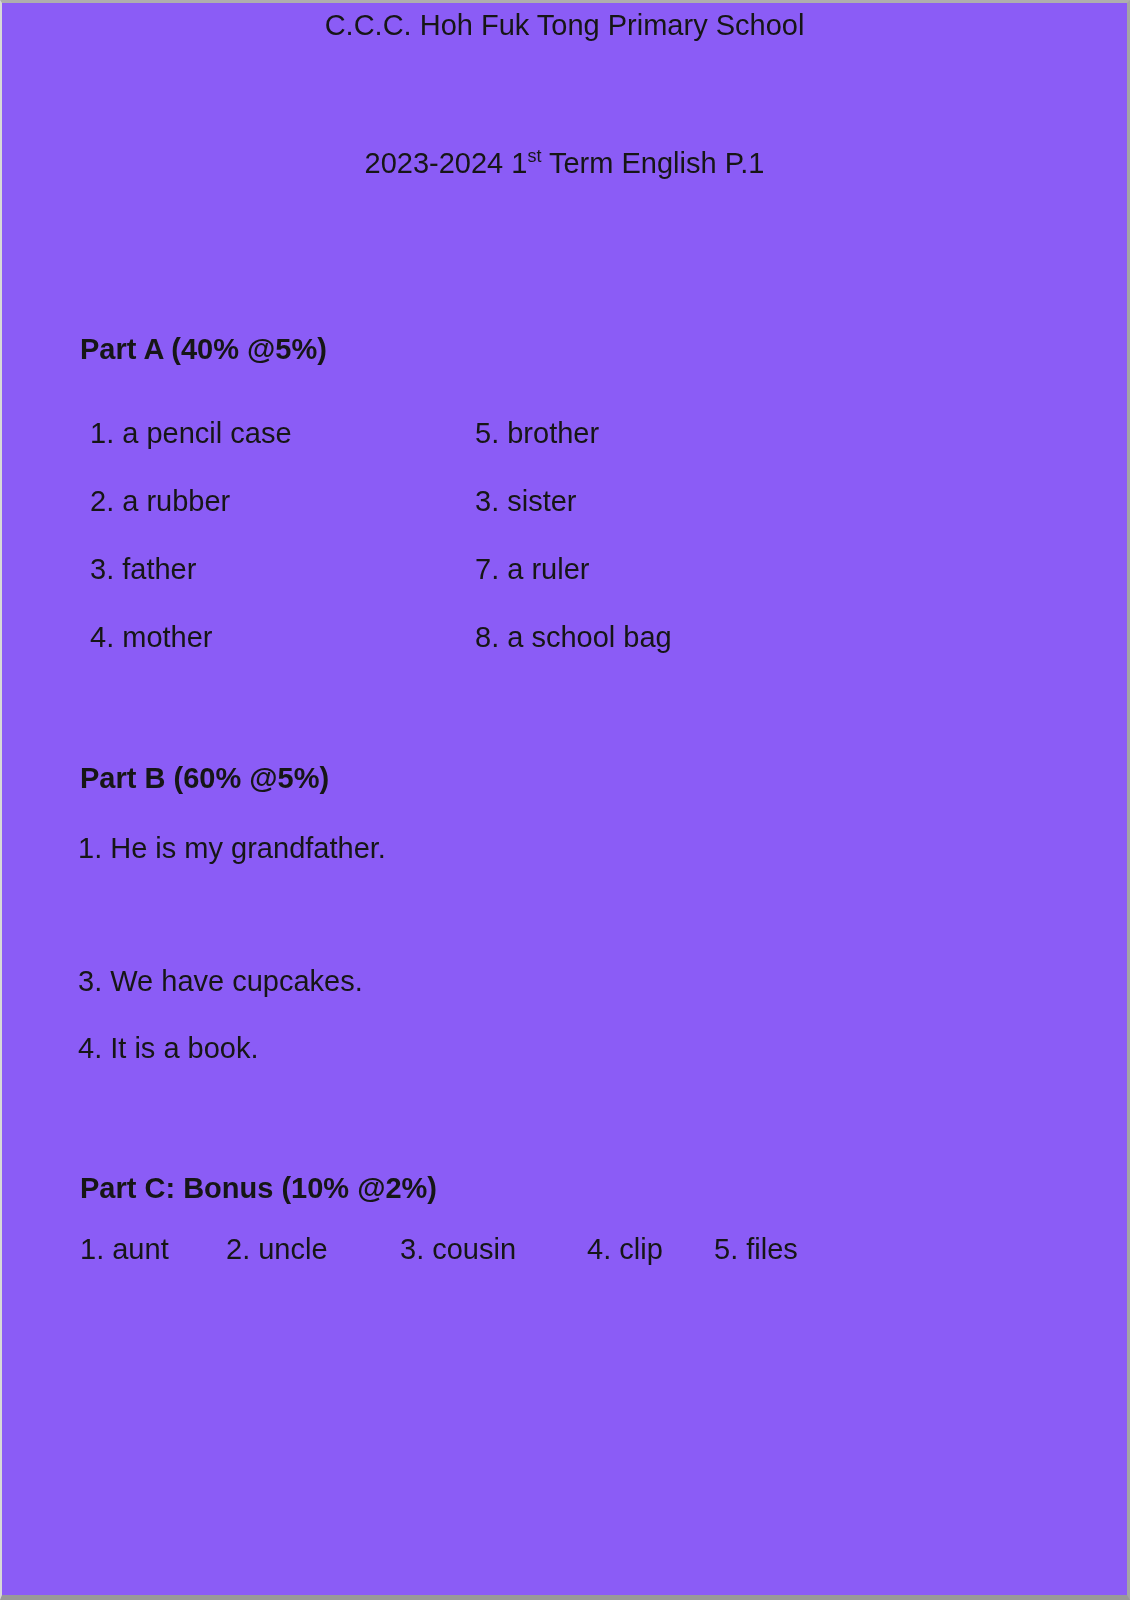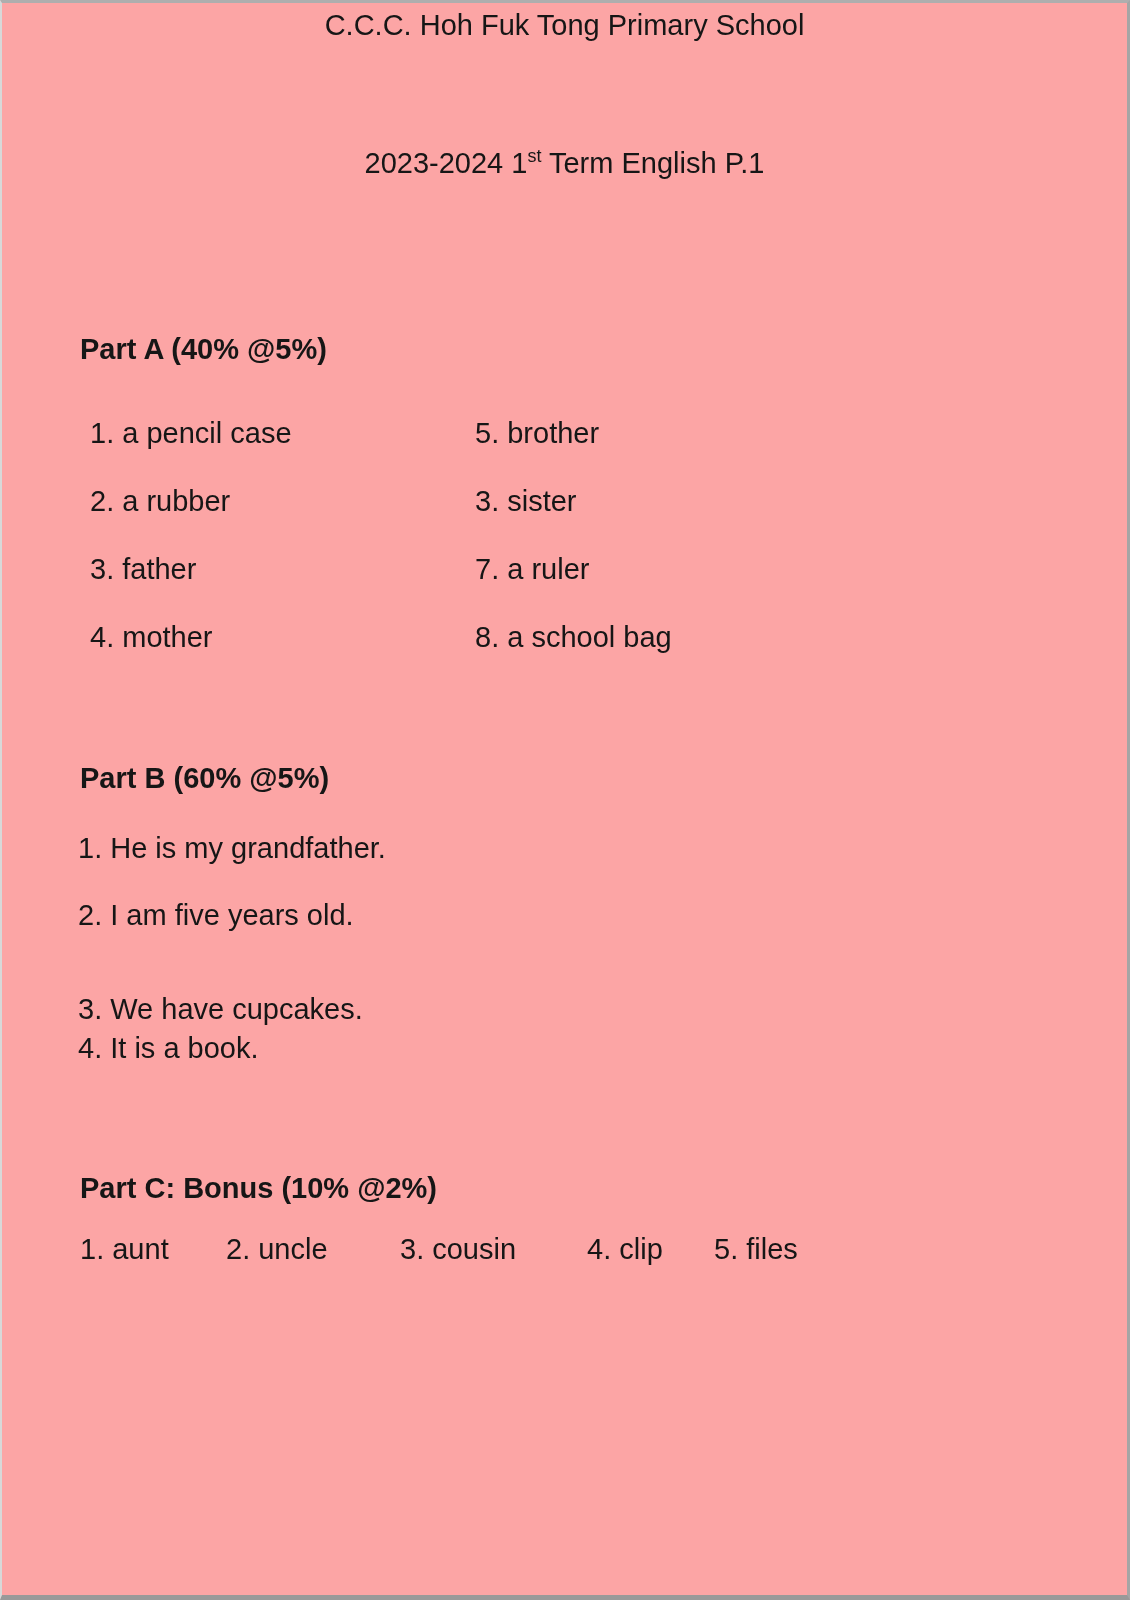--- a/index.html
+++ b/index.html
@@ -5,21 +5,21 @@
   html, body {
     margin: 0;
     padding: 0;
     background: #ffffff;
   }
   .page {
     position: relative;
     width: 1130px;
     height: 1600px;
     box-sizing: border-box;
-    background: #fca5a5;
+    background: #8b5cf6;
     border-top: 3px solid #aeaeae;
     border-bottom: 5px solid #999999;
     border-left: 2px solid #d8d8d8;
     border-right: 3px solid #a5a5a5;
     overflow: hidden;
     font-family: "Liberation Sans", "DejaVu Sans", sans-serif;
     color: #161616;
     font-size: 29px;
     line-height: 44px;
   }
@@ -52,21 +52,21 @@
   .pos-a3 { top: 544px; left: 88px; }
   .pos-a4 { top: 612px; left: 88px; }
   .pos-a5 { top: 408px; left: 473px; }
   .pos-a6 { top: 476px; left: 473px; }
   .pos-a7 { top: 544px; left: 473px; text-align: right; }
   .pos-a8 { top: 612px; left: 473px; }
   
   .pos-b-title  { top: 753px; left: 78px; }
   .pos-b1 { top: 823px;  left: 76px; }
   .pos-b2 { top: 890px;  left: 76px; }
-  .pos-b3 { top: 956px;  left: 76px; margin-top: 28px; }
+  .pos-b3 { top: 956px;  left: 76px; }
   .pos-b4 { top: 1023px; left: 76px; }
   
   .pos-c-title  { top: 1163px; left: 78px; }
   .pos-c1 { top: 1224px; left: 78px; }
   .pos-c2 { top: 1224px; left: 224px; }
   .pos-c3 { top: 1224px; left: 398px; }
   .pos-c4 { top: 1224px; left: 585px; }
   .pos-c5 { top: 1224px; left: 712px; }
 </style>
 </head>
@@ -88,21 +88,20 @@
   <div class="line pos-a3">3. father</div>
   <div class="line pos-a4">4. mother</div>
   <div class="line pos-a5">5. brother</div>
   <div class="line pos-a6">3. sister</div>
   <div class="line pos-a7">7. a ruler</div>
   <div class="line pos-a8">8. a school bag</div>
 
   <div class="line bold pos-b-title">Part B (60% @5%)</div>
 
   <div class="line pos-b1">1. He is my grandfather.</div>
-  <div class="line pos-b2">2. I am five years old.</div>
   <div class="line pos-b3">3. We have cupcakes.</div>
   <div class="line pos-b4">4. It is a book.</div>
 
   <div class="line bold pos-c-title">Part C: Bonus (10% @2%)</div>
 
   <div class="line pos-c1">1. aunt</div>
   <div class="line pos-c2">2. uncle</div>
   <div class="line pos-c3">3. cousin</div>
   <div class="line pos-c4">4. clip</div>
   <div class="line pos-c5">5. files</div>

